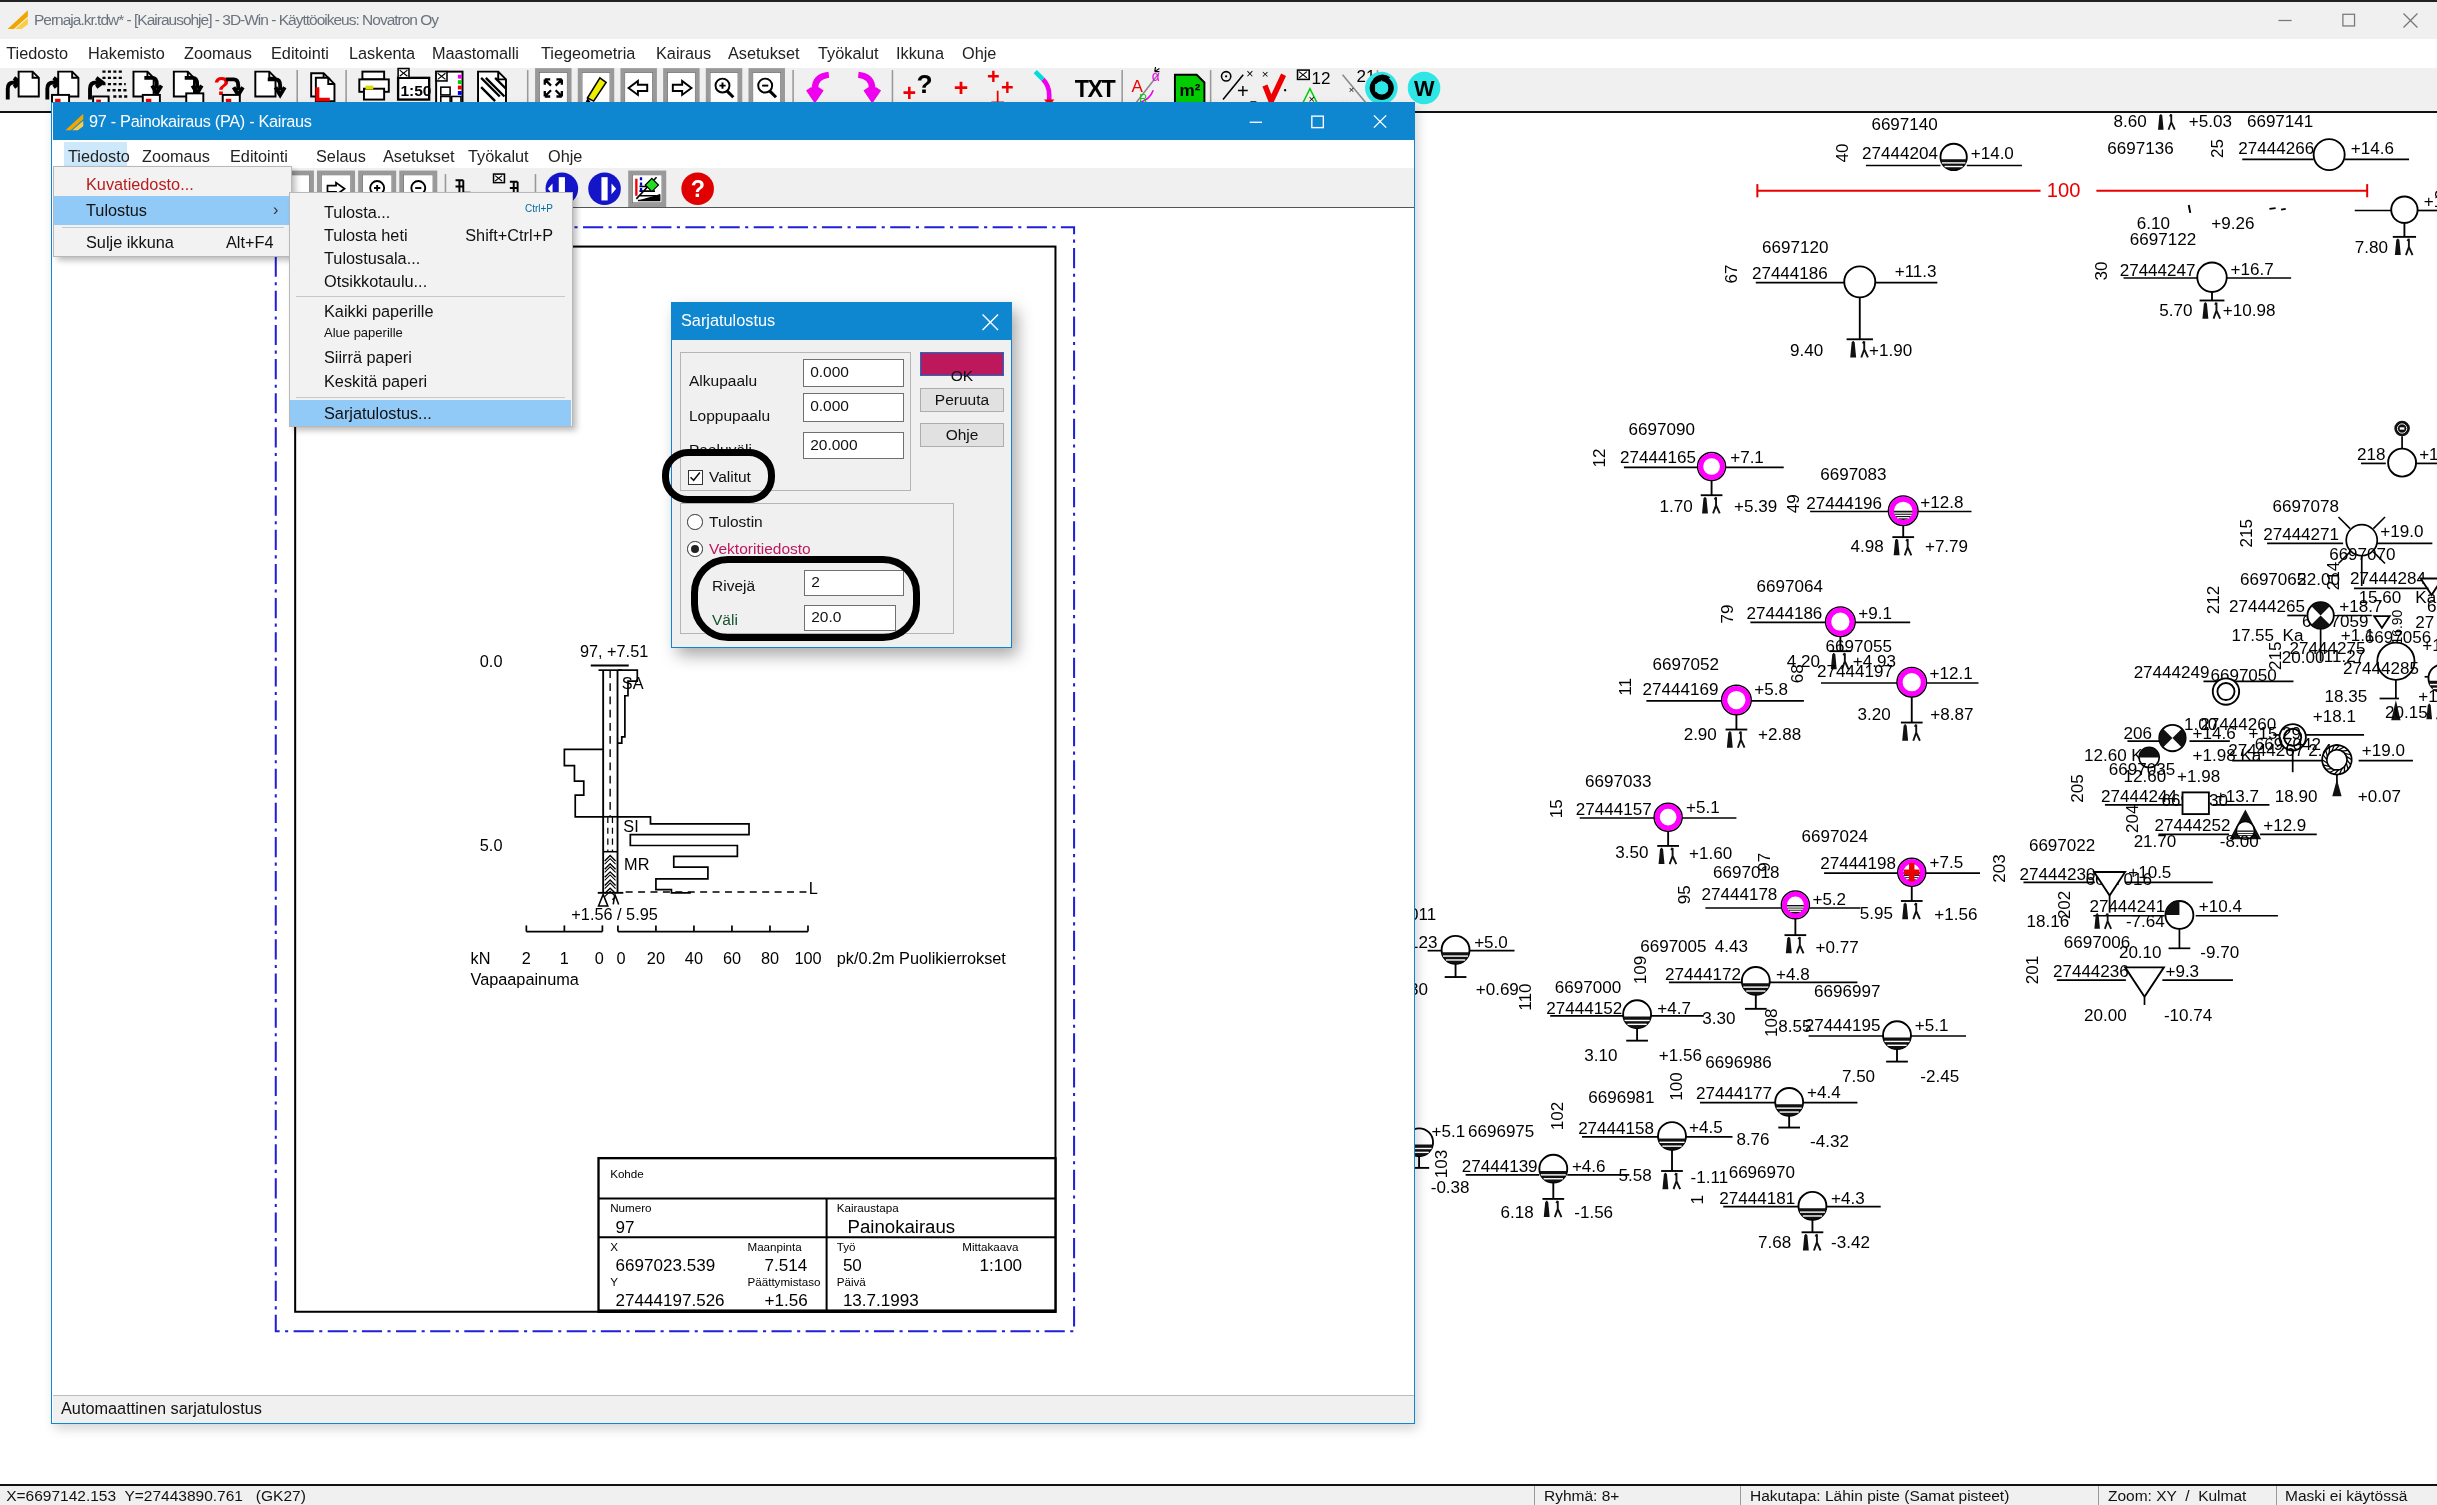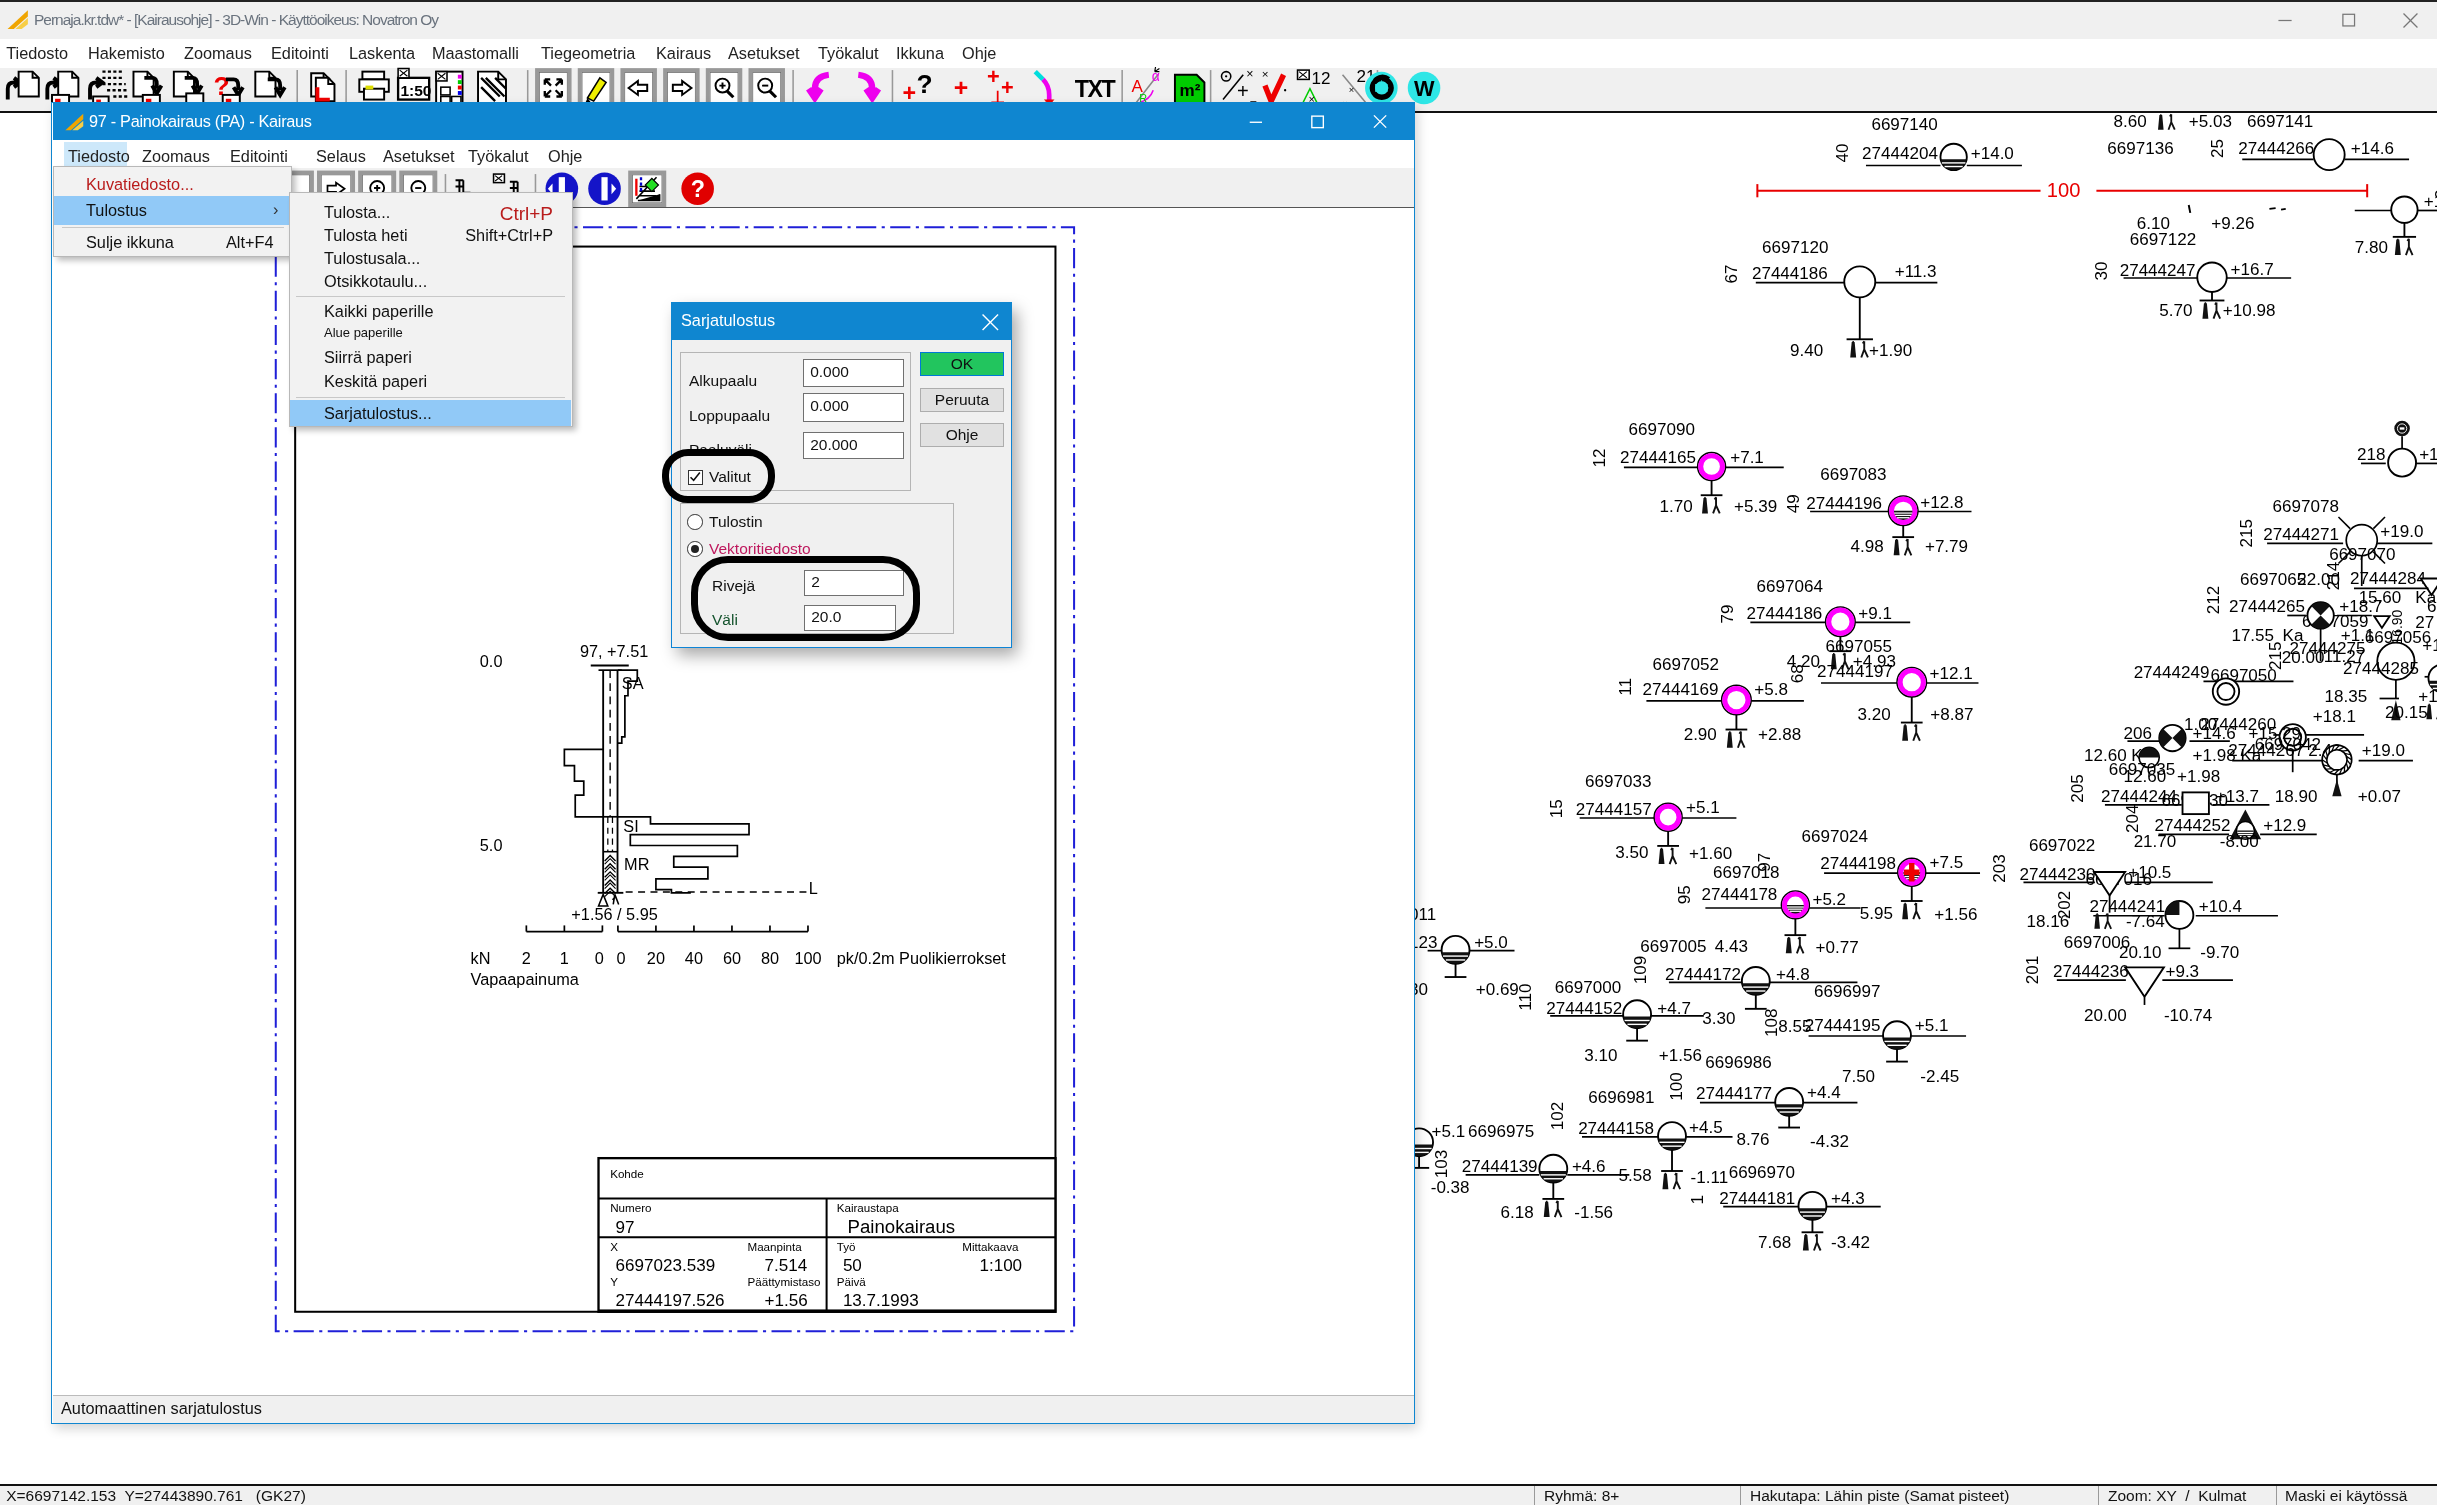--- a/index.html
+++ b/index.html
@@ -934,21 +934,21 @@
 <div class="abs" style="left:53px;top:166px;width:239px;height:91px;background:#f2f2f2;border:0.8px solid #b8b8b8;box-shadow:3.9px 3.9px 6.2px rgba(0,0,0,0.28);"></div>
 <div class="abs" style="left:86px;top:175px;font-size:16.3px;color:#b91c1c;">Kuvatiedosto...</div>
 <div class="abs" style="left:54px;top:196px;width:236px;height:29px;background:#91c9f7;"></div>
 <div class="abs" style="left:86px;top:201px;font-size:16.3px;color:#111;">Tulostus</div>
 <div class="abs" style="left:273px;top:200px;font-size:16.3px;color:#333;">›</div>
 <div class="abs" style="left:62px;top:227px;width:222px;height:0.8px;background:#c8c8c8;"></div>
 <div class="abs" style="left:86px;top:233px;font-size:16.3px;color:#111;">Sulje ikkuna</div>
 <div class="abs" style="left:226px;top:233px;font-size:16.3px;color:#111;">Alt+F4</div>
 <div class="abs" style="left:289px;top:192px;width:284px;height:235px;background:#f2f2f2;border:0.8px solid #b8b8b8;box-shadow:3.9px 3.9px 6.2px rgba(0,0,0,0.28);"></div>
 <div class="abs" style="left:324px;top:203px;font-size:16.3px;color:#111;">Tulosta...</div>
-<div class="abs" style="left:553px;top:203px;font-size:19px;color:#b91c1c;text-align:right;transform:translateX(-100%);white-space:nowrap;">Ctrl+P</div>
+<div class="abs" style="left:553px;top:203px;font-size:10px;color:#0369a1;text-align:right;transform:translateX(-100%);white-space:nowrap;">Ctrl+P</div>
 <div class="abs" style="left:324px;top:226px;font-size:16.3px;color:#111;">Tulosta heti</div>
 <div class="abs" style="left:553px;top:226px;font-size:16.3px;color:#111;text-align:right;transform:translateX(-100%);white-space:nowrap;">Shift+Ctrl+P</div>
 <div class="abs" style="left:324px;top:249px;font-size:16.3px;color:#111;">Tulostusala...</div>
 <div class="abs" style="left:324px;top:272px;font-size:16.3px;color:#111;">Otsikkotaulu...</div>
 <div class="abs" style="left:296px;top:296px;width:269px;height:0.8px;background:#c8c8c8;"></div>
 <div class="abs" style="left:324px;top:302px;font-size:16.3px;color:#111;">Kaikki paperille</div>
 <div class="abs" style="left:324px;top:325px;font-size:13px;color:#111;">Alue paperille</div>
 <div class="abs" style="left:324px;top:348px;font-size:16.3px;color:#111;">Siirrä paperi</div>
 <div class="abs" style="left:324px;top:372px;font-size:16.3px;color:#111;">Keskitä paperi</div>
 <div class="abs" style="left:296px;top:397px;width:269px;height:0.8px;background:#c8c8c8;"></div>
@@ -966,21 +966,21 @@
 <div class="abs" style="left:689px;top:407px;font-size:15.5px;color:#111;">Loppupaalu</div>
 <div class="abs" style="left:689px;top:441px;font-size:15.5px;color:#111;">Paaluväli</div>
 <div class="abs" style="left:803px;top:359px;width:101px;height:28px;background:#fff;border:0.8px solid #707070;font-size:15.5px;color:#111;padding:3.1px 0 0 6.2px;">0.000</div>
 <div class="abs" style="left:803px;top:393px;width:101px;height:29px;background:#fff;border:0.8px solid #707070;font-size:15.5px;color:#111;padding:3.1px 0 0 6.2px;">0.000</div>
 <div class="abs" style="left:803px;top:432px;width:101px;height:27px;background:#fff;border:0.8px solid #707070;font-size:15.5px;color:#111;padding:3.1px 0 0 6.2px;">20.000</div>
 <div class="abs" style="left:688px;top:470px;width:14.7px;height:14.7px;background:#fff;border:1.2px solid #333;"></div>
 <svg class="abs" style="left:689px;top:471px;" width="12.4" height="12.4" viewBox="0 0 16 16">
     <path d="M2 8 L6 12 L14 2" fill="none" stroke="#111" stroke-width="2"></path>
   </svg>
 <div class="abs" style="left:709px;top:468px;font-size:15.5px;color:#111;">Valitut</div>
-<div class="abs" style="left:920px;top:352px;width:84px;height:24px;background:#22c55e;border:1.6px solid #0078d7;font-size:15.5px;color:#111;text-align:center;padding-top:2px;">OK</div>
+<div class="abs" style="left:920px;top:352px;width:84px;height:24px;background:#be185d;border:1.6px solid #0078d7;font-size:15.5px;color:#111;text-align:center;padding-top:14px;">OK</div>
 <div class="abs" style="left:920px;top:388px;width:84px;height:24px;background:#e1e1e1;border:0.8px solid #adadad;font-size:15.5px;color:#111;text-align:center;padding-top:2.3px;">Peruuta</div>
 <div class="abs" style="left:920px;top:423px;width:84px;height:24px;background:#e1e1e1;border:0.8px solid #adadad;font-size:15.5px;color:#111;text-align:center;padding-top:2.3px;">Ohje</div>
 <div class="abs" style="left:680px;top:503px;width:274px;height:131px;border:0.8px solid #b5b5b5;"></div>
 <div class="abs" style="left:687px;top:514px;width:15.5px;height:15.5px;background:#fff;border:1.2px solid #333;border-radius:50%;"></div>
 <div class="abs" style="left:709px;top:513px;font-size:15.5px;color:#111;">Tulostin</div>
 <div class="abs" style="left:687px;top:541px;width:15.5px;height:15.5px;background:#fff;border:1.2px solid #333;border-radius:50%;"></div>
 <div class="abs" style="left:691px;top:545px;width:7.8px;height:7.8px;background:#222;border-radius:50%;"></div>
 <div class="abs" style="left:709px;top:540px;font-size:15.5px;color:#be185d;">Vektoritiedosto</div>
 <div class="abs" style="left:712px;top:577px;font-size:15.5px;color:#111;">Rivejä</div>
 <div class="abs" style="left:712px;top:611px;font-size:15.5px;color:#14532d;">Väli</div>

